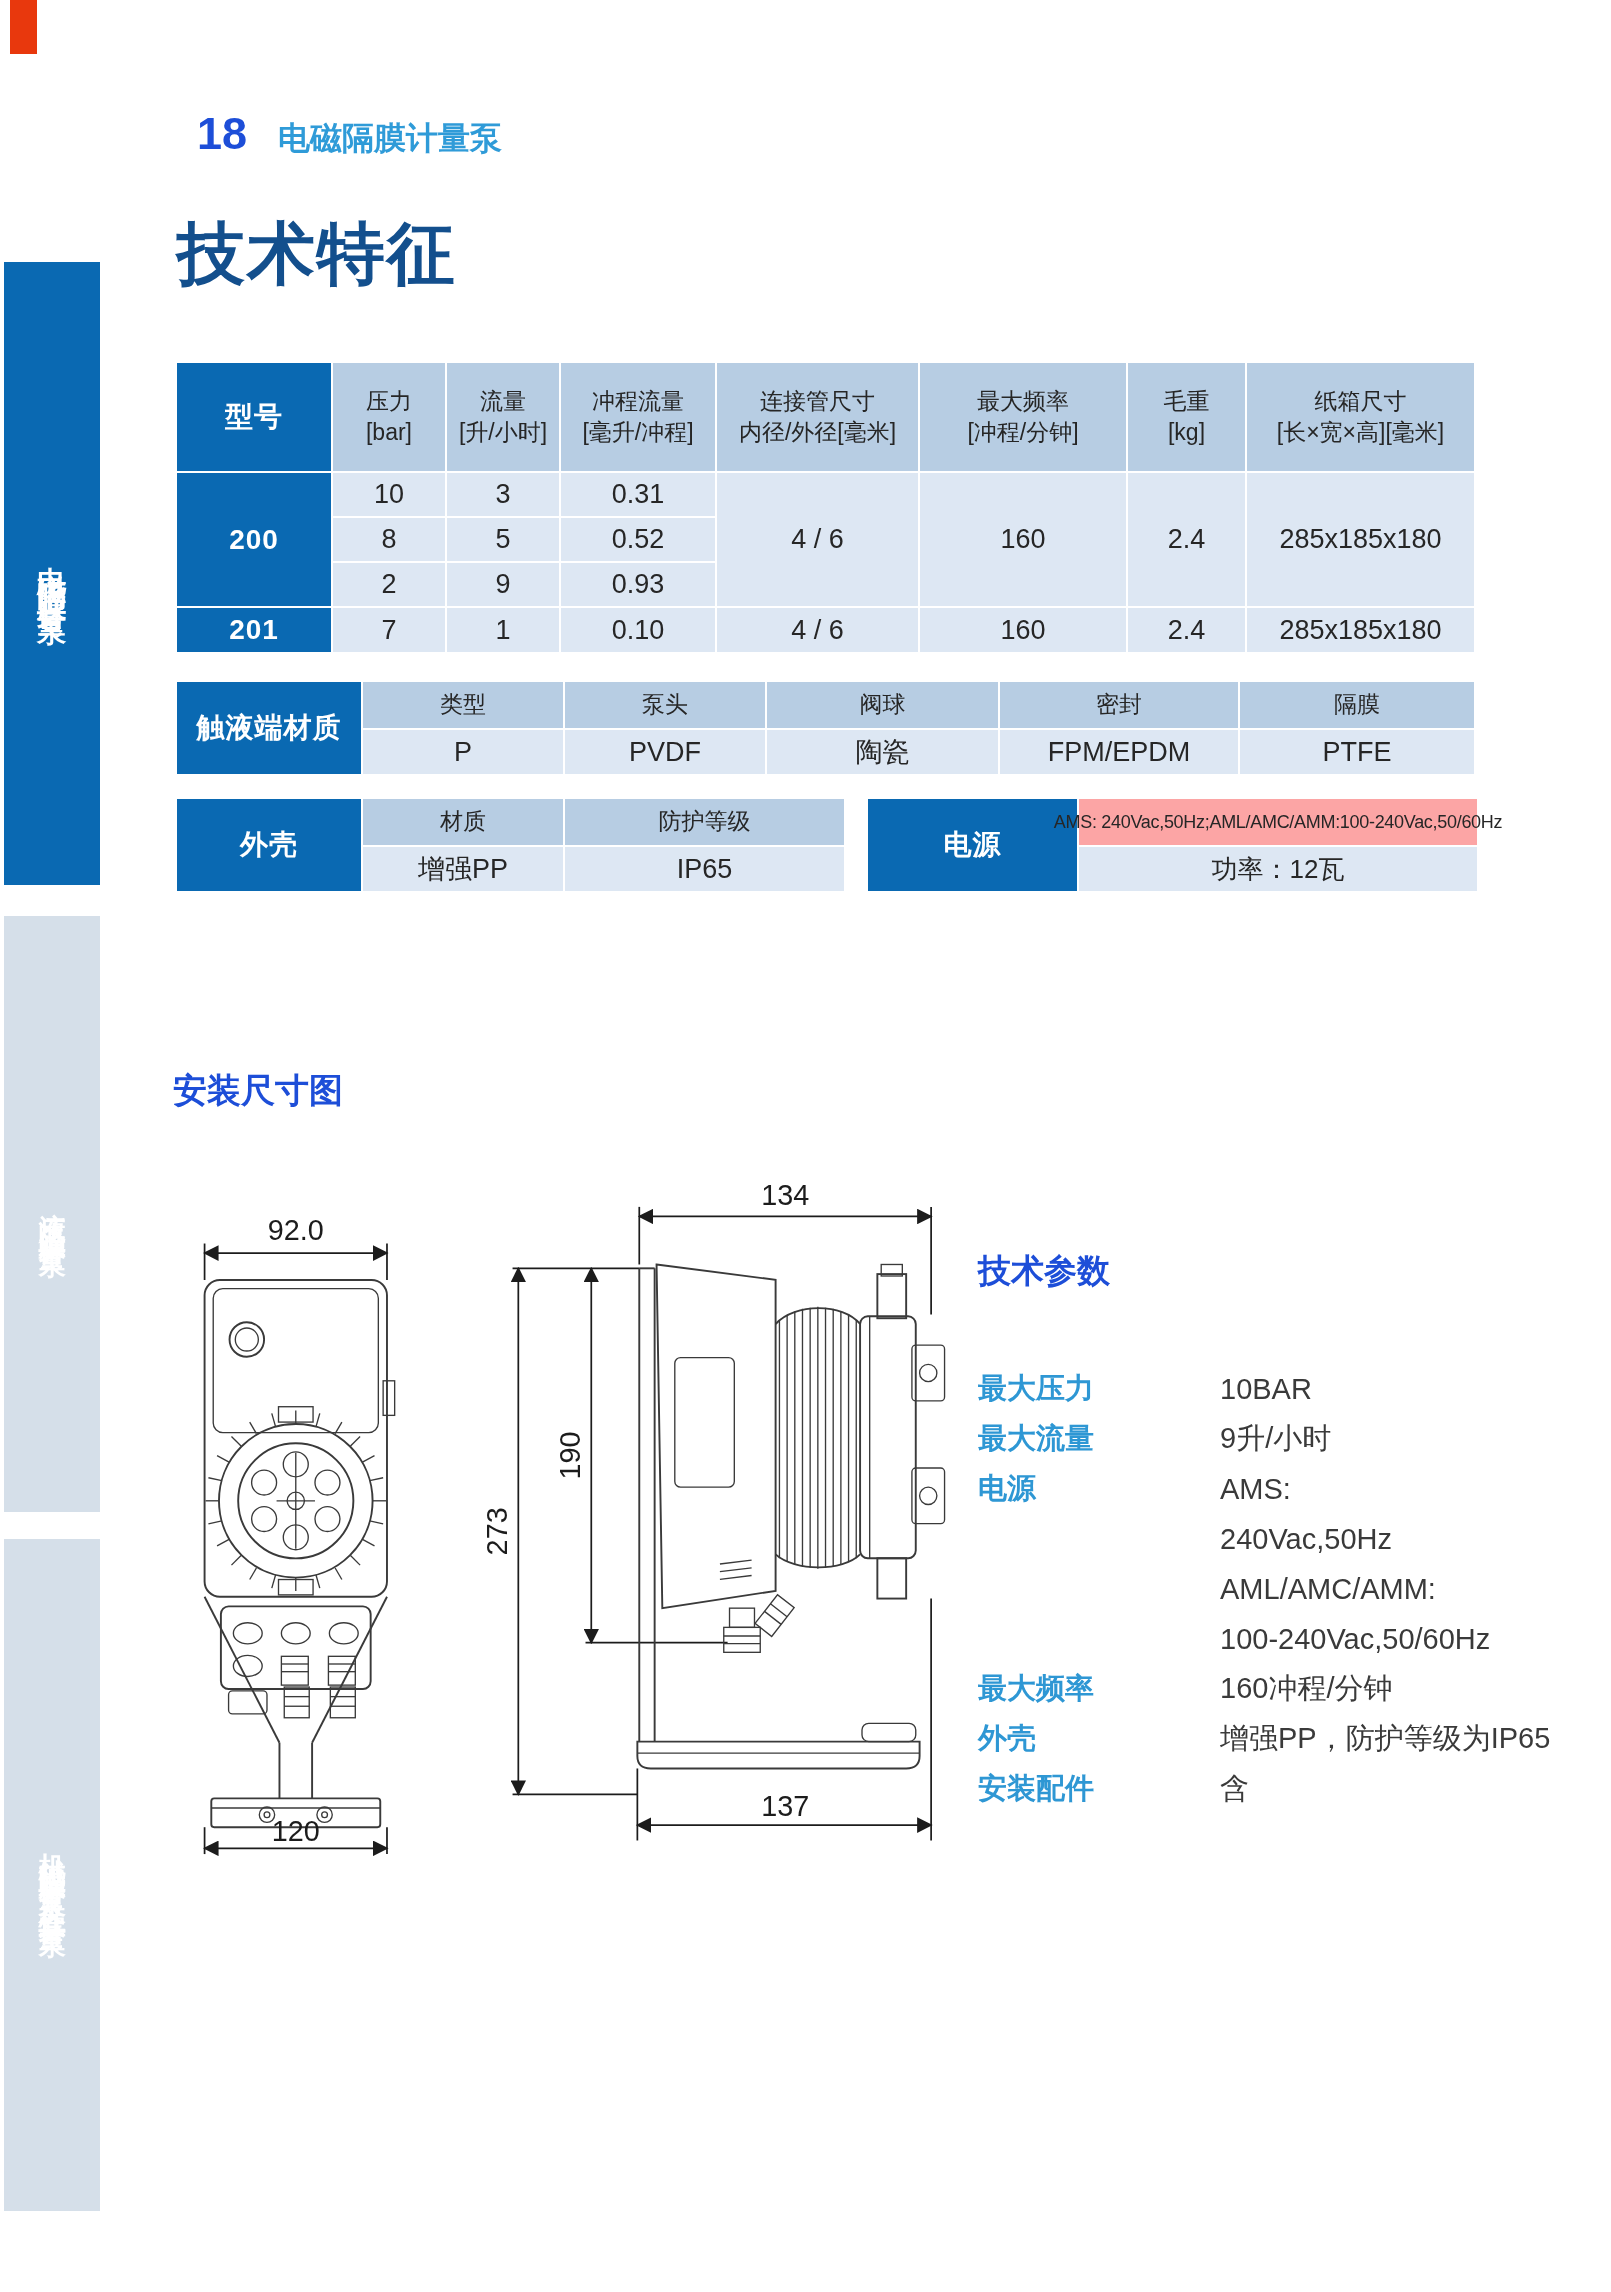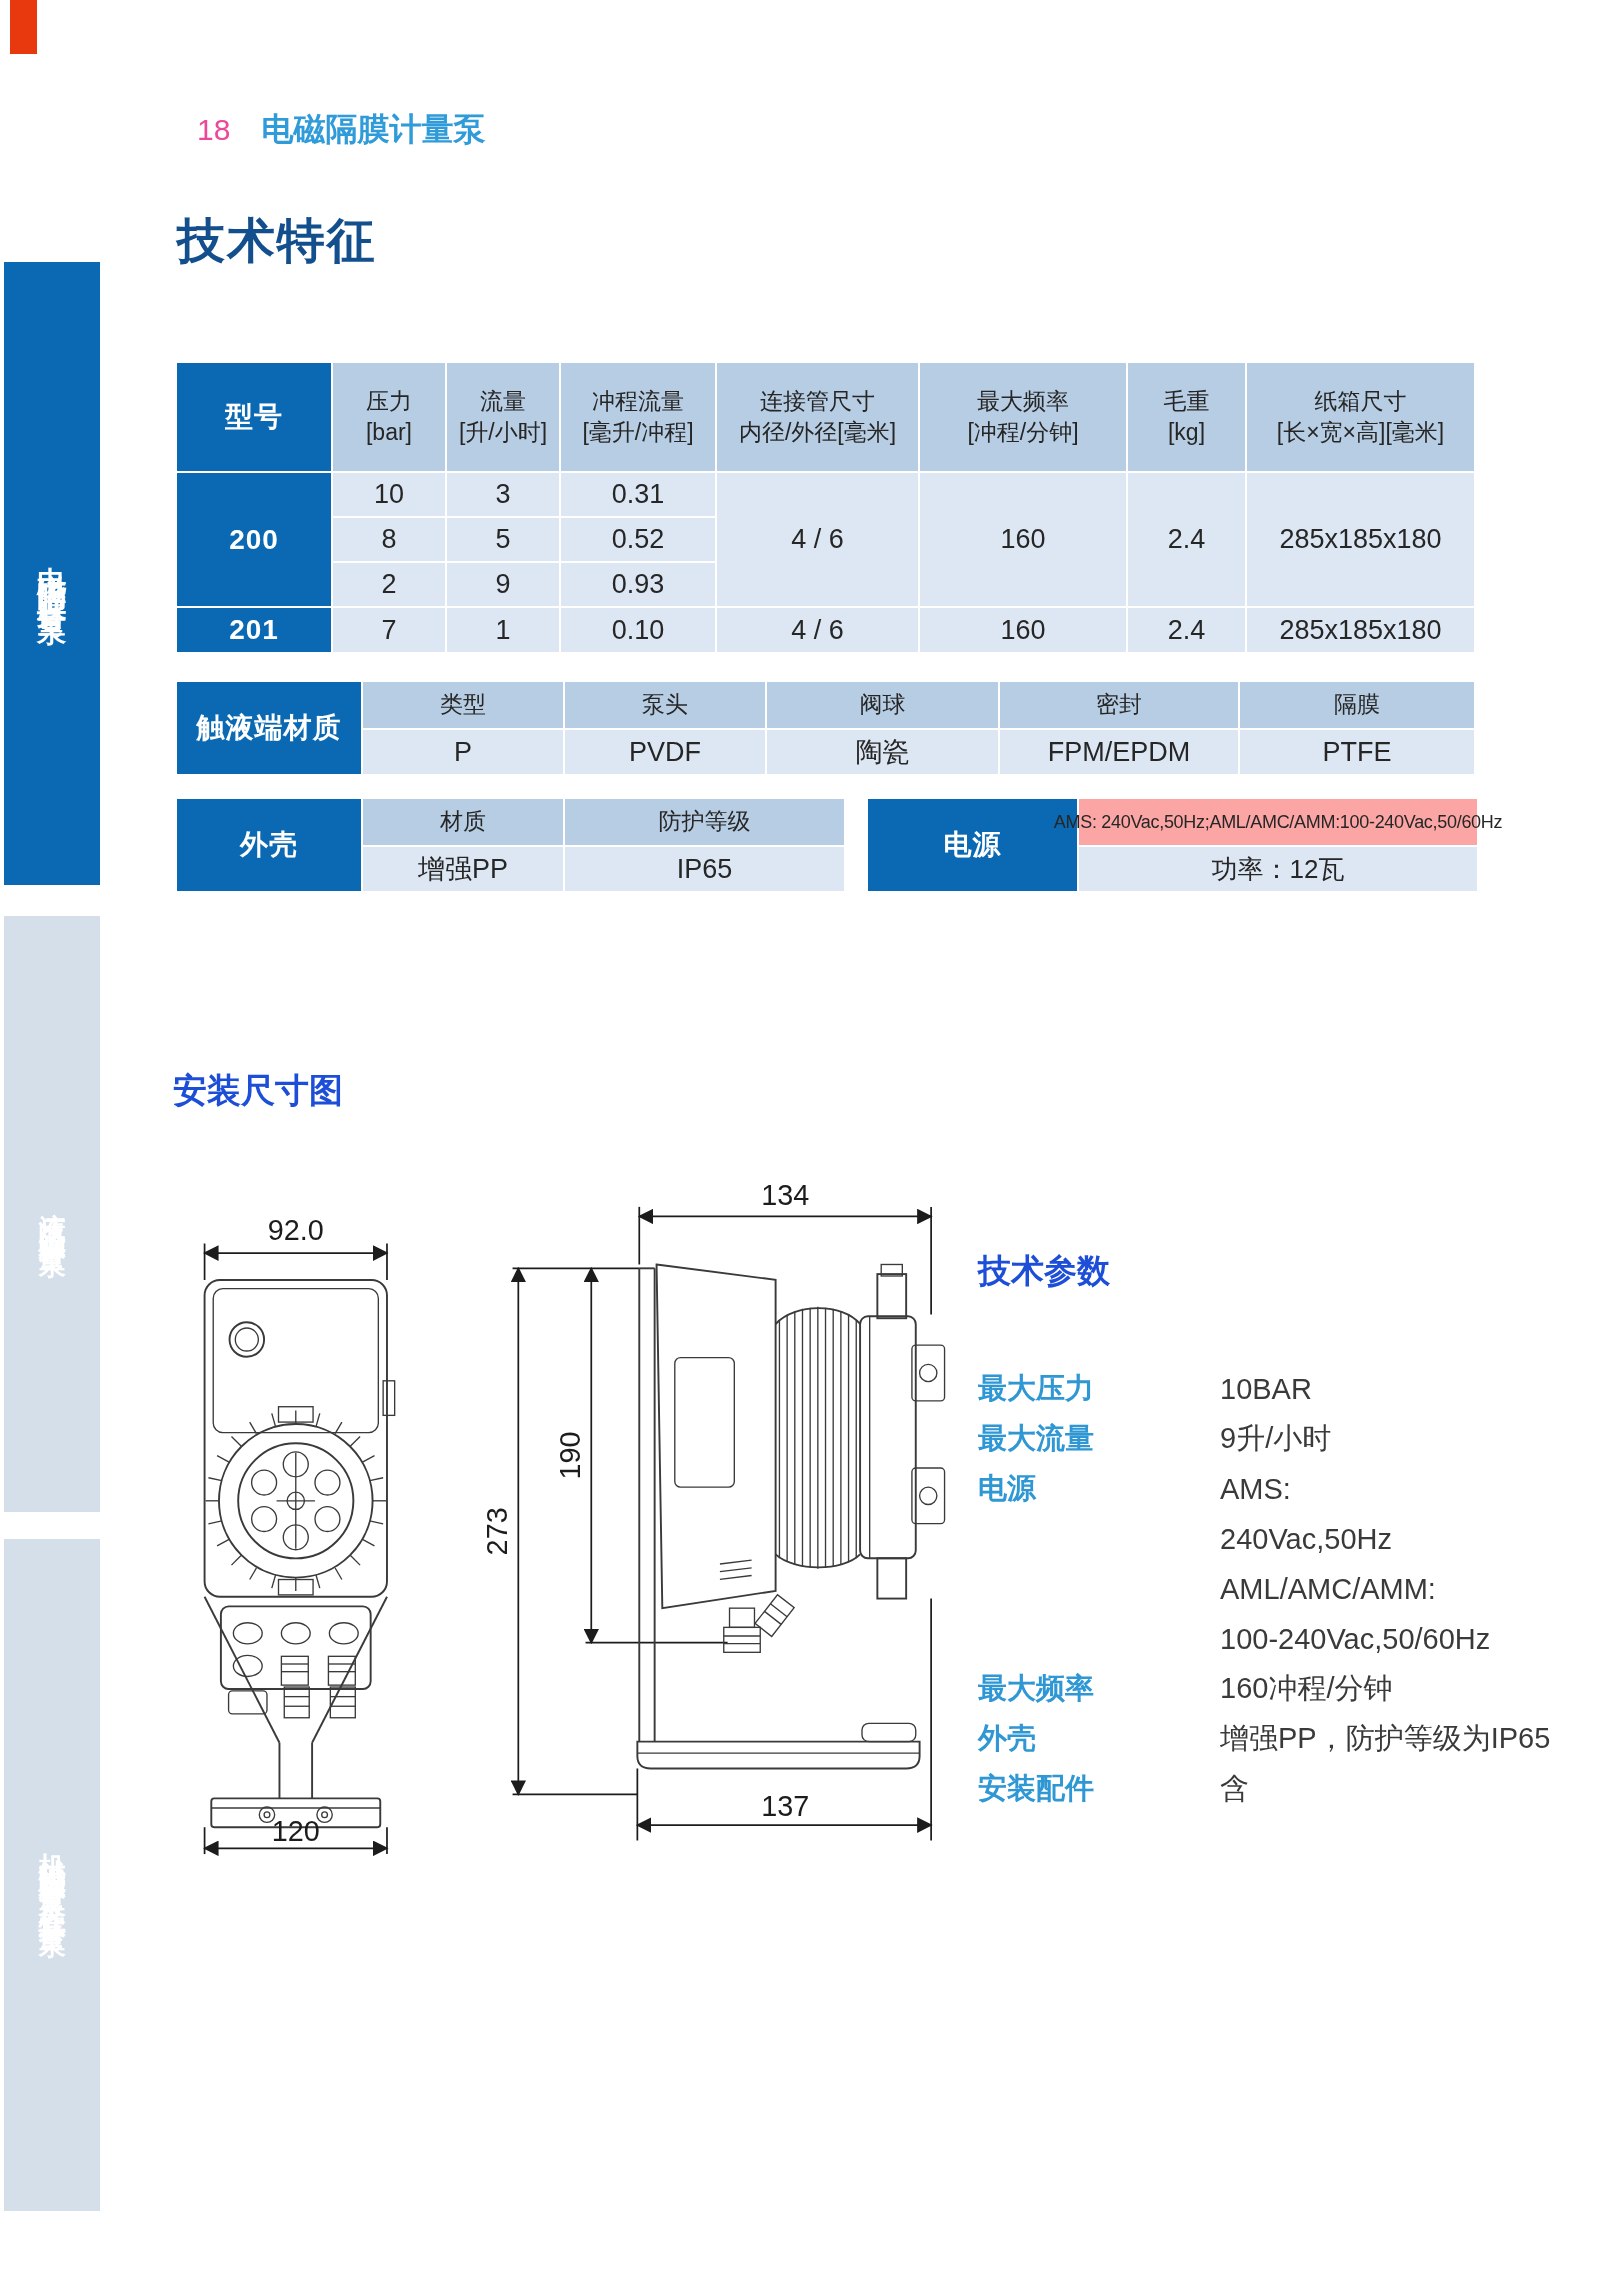--- a/index.html
+++ b/index.html
@@ -12,24 +12,24 @@
   
   .side-sec{position:absolute;left:3.8px;width:96px;display:flex;align-items:center;justify-content:center;}
   .side-sec.dark{background:#0a69b2;}
   .side-sec.light{background:#d5dfe9;}
   .v-text{writing-mode:vertical-rl;text-orientation:upright;color:#ffffff;font-weight:bold;
           font-size:29px;letter-spacing:8.6px;line-height:1;}
   .side-sec.light .v-text{font-size:27px;letter-spacing:6.7px;}
 
   
   .page-head{position:absolute;left:197px;top:108px;display:flex;align-items:baseline;gap:31px;}
-  .page-num{font-size:30px;color:#ec4899;font-weight:400;}
+  .page-num{font-size:45px;color:#1d4ed8;font-weight:700;}
   .page-cat{font-size:32px;color:#2f9bd8;font-weight:bold;}
 
-  .main-title{position:absolute;left:177px;top:209px;font-size:48px;font-weight:800;color:#134f8d;letter-spacing:1.9px;}
+  .main-title{position:absolute;left:177px;top:209px;font-size:68px;font-weight:800;color:#134f8d;letter-spacing:1.9px;}
 
   
   .grid{position:absolute;display:grid;gap:2px;}
   .spec-grid{left:177px;top:363px;grid-template-columns:154px 112px 112px 154px 201px 206px 117px 227px;
              grid-template-rows:108px 43px 43px 43px 44px;}
   .mat-grid{left:177px;top:682px;grid-template-columns:184px 200px 200px 231px 238px 234px;grid-template-rows:46px 44px;}
   .house-grid{left:177px;top:799px;grid-template-columns:184px 200px 279px;grid-template-rows:46px 44px;}
   .power-grid{left:868px;top:799px;grid-template-columns:209px 398px;grid-template-rows:46px 44px;}
 
   .cell{display:flex;align-items:center;justify-content:center;text-align:center;white-space:nowrap;}

